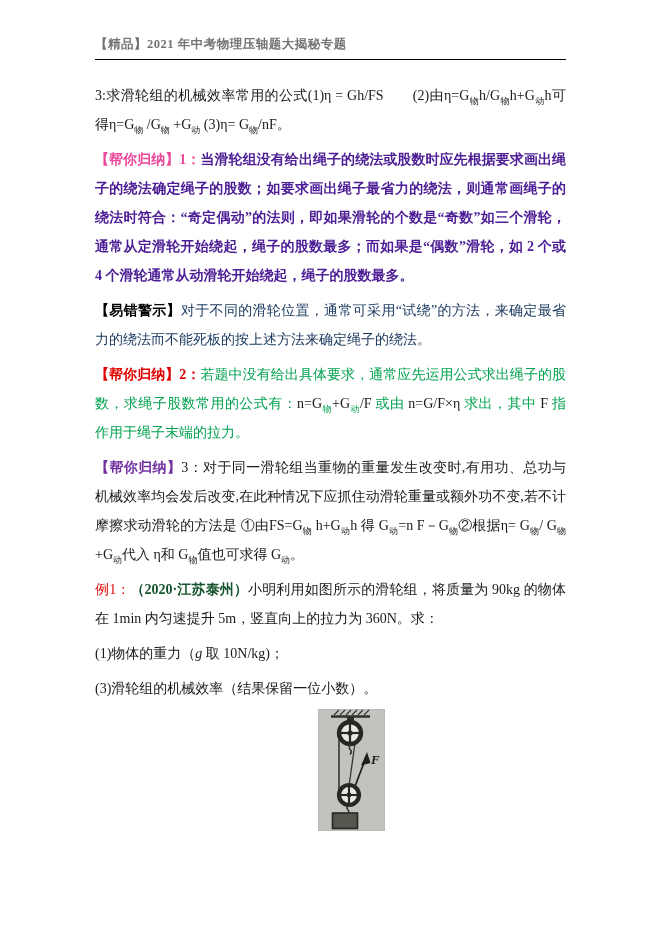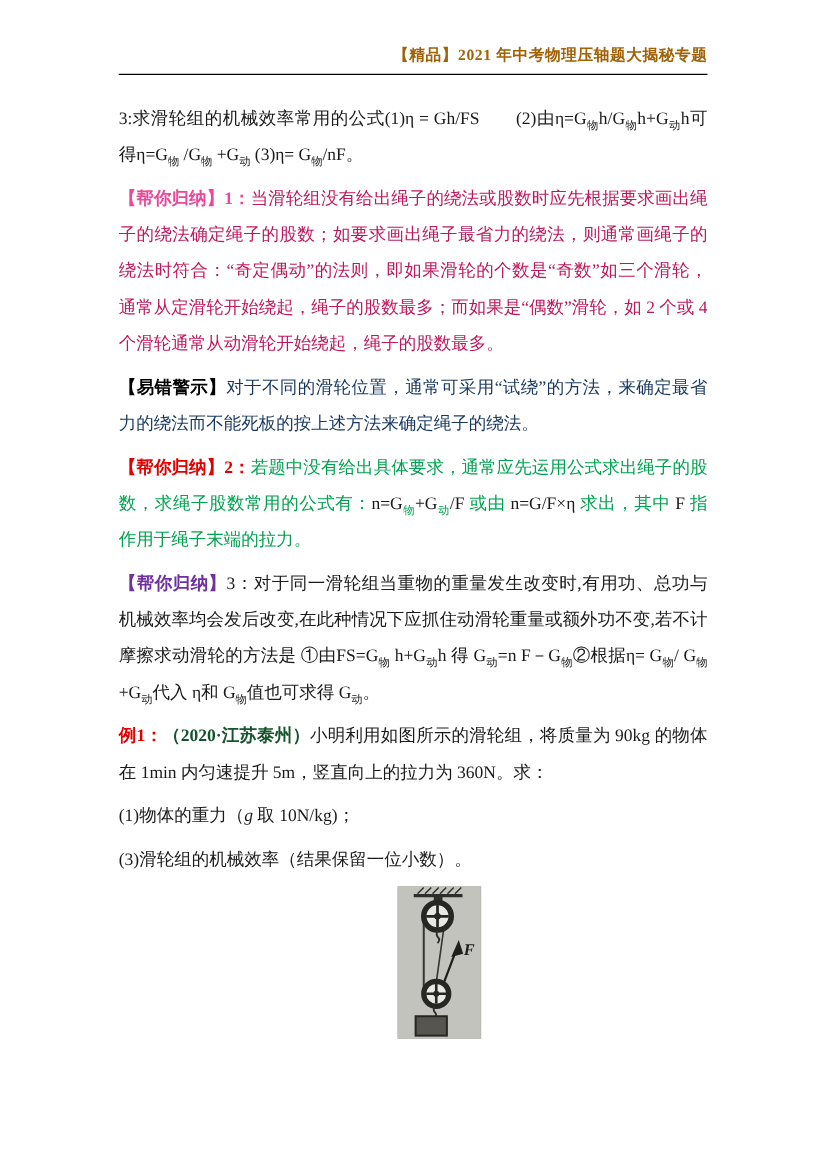--- a/index.html
+++ b/index.html
@@ -7,25 +7,25 @@
     position:relative;
     width:661px;height:935px;
     background:#ffffff;
     box-sizing:border-box;
     padding:36px 95px 0 95px;
     overflow:hidden;
     font-family:"Liberation Serif","Liberation Sans",sans-serif;
     color:#1a1a1a;
   }
   .header-title{
-    text-align:right;
+    text-align:left;
     font-size:12.5px;
     font-weight:bold;
     letter-spacing:0.5px;
-    color:#a16207;
+    color:#737373;
     padding-bottom:6px;
   }
   .header-divider{
     border:none;
     border-top:1.4px solid #000;
     margin:0 0 0 0;
   }
   .content{padding-top:21px;}
   p.para{
     margin:0 0 6px 0;
@@ -43,25 +43,25 @@
 </head>
 <body>
 
 <div class="page">
 
   <div class="header-title">【精品】2021 年中考物理压轴题大揭秘专题</div>
   <hr class="header-divider">
 
   <div class="content">
     <p class="para"><span>3:求滑轮组的机械效率常用的公式(1)η = Gh/FS　　(2)由η=G</span><span class="sub">物</span><span>h/G</span><span class="sub">物</span><span>h+G</span><span class="sub">动</span><span>h可得η=G</span><span class="sub">物</span><span> /G</span><span class="sub">物</span><span> +G</span><span class="sub">动</span><span> (3)η= G</span><span class="sub">物</span><span>/nF。</span></p>
-    <p class="para"><span style="color: #ec4899; font-weight: bold;">【帮你归纳】1：</span><span style="color: #be185d;">当滑轮组没有给出绳子的绕法或股数时应先根据要求画出绳子的绕法确定绳子的股数；如要求画出绳子最省力的绕法，则通常画绳子的绕法时符合：“奇定偶动”的法则，即如果滑轮的个数是“奇数”如三个滑轮，通常从定滑轮开始绕起，绳子的股数最多；而如果是“偶数”滑轮，如 2 个或 4 个滑轮通常从动滑轮开始绕起，绳子的股数最多。</span></p>
+    <p class="para"><span style="color: #ec4899; font-weight: bold;">【帮你归纳】1：</span><span style="color: #4c1d95; font-weight: bold;">当滑轮组没有给出绳子的绕法或股数时应先根据要求画出绳子的绕法确定绳子的股数；如要求画出绳子最省力的绕法，则通常画绳子的绕法时符合：“奇定偶动”的法则，即如果滑轮的个数是“奇数”如三个滑轮，通常从定滑轮开始绕起，绳子的股数最多；而如果是“偶数”滑轮，如 2 个或 4 个滑轮通常从动滑轮开始绕起，绳子的股数最多。</span></p>
     <p class="para"><span style="color: #000000; font-weight: bold;">【易错警示】</span><span style="color: rgb(23, 54, 93);">对于不同的滑轮位置，通常可采用“试绕”的方法，来确定最省力的绕法而不能死板的按上述方法来确定绳子的绕法。</span></p>
     <p class="para"><span style="color: rgb(224, 0, 0); font-weight: bold;">【帮你归纳】2：</span><span style="color: rgb(0, 162, 79);">若题中没有给出具体要求，通常应先运用公式求出绳子的股数，求绳子股数常用的公式有：</span><span>n=G</span><span class="sub" style="color: rgb(0, 162, 79);">物</span><span>+G</span><span class="sub" style="color: rgb(0, 162, 79);">动</span><span>/F </span><span style="color: rgb(0, 162, 79);">或由 </span><span>n=G/F×η </span><span style="color: rgb(0, 162, 79);">求出，其中 </span><span>F </span><span style="color: rgb(0, 162, 79);">指作用于绳子末端的拉力。</span></p>
     <p class="para"><span style="color: rgb(112, 48, 160); font-weight: bold;">【帮你归纳】</span><span>3：对于同一滑轮组当重物的重量发生改变时,有用功、总功与机械效率均会发后改变,在此种情况下应抓住动滑轮重量或额外功不变,若不计摩擦求动滑轮的方法是 ①由FS=G</span><span class="sub">物</span><span> h+G</span><span class="sub">动</span><span>h 得 G</span><span class="sub">动</span><span>=n F－G</span><span class="sub">物</span><span>②根据η= G</span><span class="sub">物</span><span>/ G</span><span class="sub">物</span><span> +G</span><span class="sub">动</span><span>代入 η和 G</span><span class="sub">物</span><span>值也可求得 G</span><span class="sub">动</span><span>。</span></p>
-    <p class="para"><span style="color: rgb(224, 0, 0); font-weight: bold;">例1：</span><span style="color: #14532d; font-weight: bold;">（2020·江苏泰州）</span><span>小明利用如图所示的滑轮组，将质量为 90kg 的物体在 1min 内匀速提升 5m，竖直向上的拉力为 360N。求：</span></p>
+    <p class="para"><span style="color: rgb(224, 0, 0); font-weight: normal;">例1：</span><span style="color: #14532d; font-weight: bold;">（2020·江苏泰州）</span><span>小明利用如图所示的滑轮组，将质量为 90kg 的物体在 1min 内匀速提升 5m，竖直向上的拉力为 360N。求：</span></p>
     <p class="para"><span>(1)物体的重力（</span><span style="font-style: italic;">g</span><span> 取 10N/kg)；</span></p>
     <p class="para"><span>(3)滑轮组的机械效率（结果保留一位小数）。</span></p>
 
     <div class="figure">
       <svg viewBox="0 0 67 122" width="67" height="122" xmlns="http://www.w3.org/2000/svg">
         <rect x="0" y="0" width="67" height="122" fill="#c3c3be" stroke="#b0b0ab" stroke-width="1"></rect>
 
         <g stroke="#2e2e2a">
           <line x1="13" y1="7.5" x2="52" y2="7.5" stroke-width="2.6"></line>
           <line x1="16" y1="6" x2="21" y2="1" stroke-width="1.1"></line>

